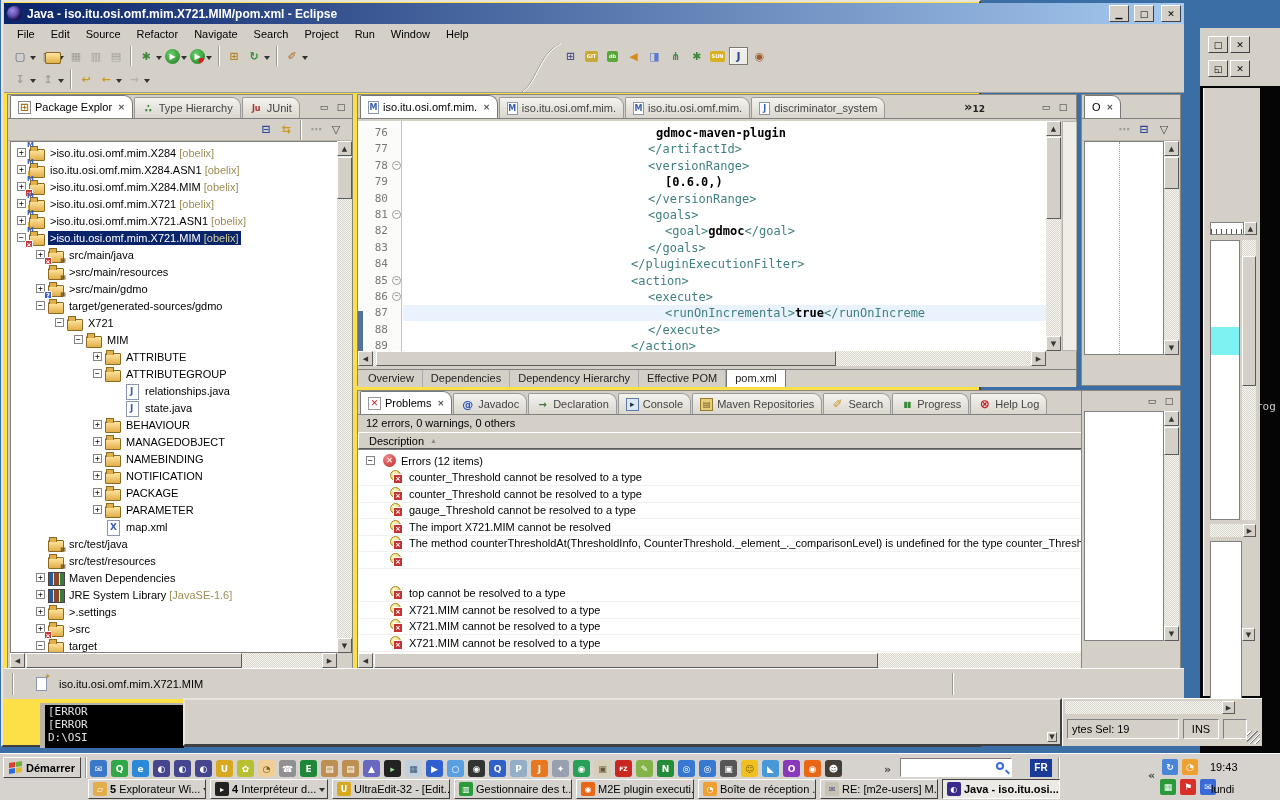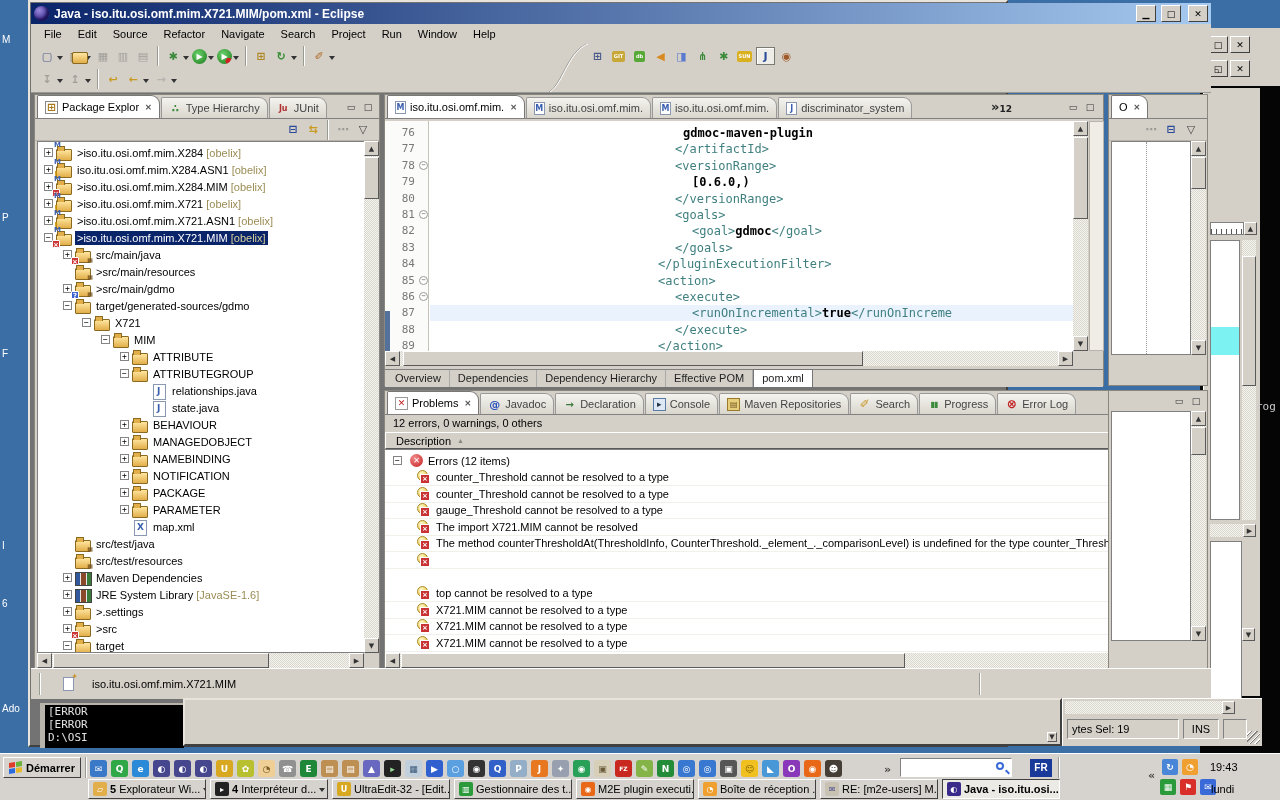--- a/index.html
+++ b/index.html
@@ -1,21 +1,21 @@
 <!DOCTYPE html>
 <html><head>
 <meta charset="utf-8">
 <style>
 *{margin:0;padding:0;box-sizing:border-box;cursor:default}
 html,body{width:1280px;height:800px;overflow:hidden}
 body{font-family:"Liberation Sans",sans-serif;font-size:11px;background:#3a6ea5;position:relative;color:#000}
 .abs{position:absolute}
 i{font-style:normal}
 
-#win{position:absolute;left:28px;top:0;width:980px;height:747px;background:#737373;border:2px solid;border-color:#e8e4dc #404040 #404040 #e8e4dc}
+#win{position:absolute;left:1px;top:0;width:980px;height:747px;background:#fde047;border:2px solid;border-color:#e8e4dc #404040 #404040 #e8e4dc}
 #titlebar{position:absolute;left:1px;top:1px;width:1180px;height:21px;background:linear-gradient(90deg,#0a246a,#a6caf0);display:flex;align-items:center;padding:0 3px;gap:5px}
 #title{color:#fff;font-weight:bold;font-size:12px;white-space:nowrap;flex:1}
 .eicon{width:15px;height:15px;border-radius:50%;background:radial-gradient(circle at 35% 30%,#9a8ae0,#3a2a8a 70%);box-shadow:inset -2px -2px 3px #1a1050;flex:none}
 .wbtn{width:20px;height:17px;background:#d4d0c8;border:1px solid;border-color:#fff #404040 #404040 #fff;display:flex;align-items:center;justify-content:center;font:bold 9px "DejaVu Sans",sans-serif;color:#000;flex:none}
 #menubar{position:absolute;left:1px;top:22px;width:1180px;height:19px;display:flex;align-items:center;padding-left:6px;gap:2px;background:#d4d0c8}
 .mitem{padding:2px 7px;font-size:11px}
 #toolbar{position:absolute;left:1px;top:41px;width:1180px;height:50px;background:#d4d0c8;border-bottom:1px solid #9a9a94}
 #tb1,#tb2{position:absolute;left:6px;display:flex;align-items:center;height:22px}
 #tb1{top:2px}#tb2{top:25px}
 #persp{position:absolute;left:556px;top:2px;display:flex;align-items:center;height:22px}
@@ -610,21 +610,21 @@
         <div class="t">
           <span class="icn i-search-view"></span>
           <span class="tl">Search</span>
         </div>
         <div class="t">
           <span class="icn i-progress"></span>
           <span class="tl">Progress</span>
         </div>
         <div class="t">
           <span class="icn i-error-log"></span>
-          <span class="tl">Error Log</span>
+          <span class="tl">Help Log</span>
         </div>
       </div>
     <div class="minmax" style="right:4px">
       <span class="mmb">▽</span>
       <span class="mmb">▭</span>
       <span class="mmb">□</span>
     </div>
     <div id="psummary">12 errors, 0 warnings, 0 others</div>
     <div id="pheader">
       <span>Description</span>
@@ -719,21 +719,21 @@
   <div class="sb" style="left: 82px; top: 20px; width: 15px; height: 230px;">
         <div class="sbbtn" style="left: 0px; top: 0px; width: 15px; height: 15px;">▲</div>
         <div class="sbbtn" style="left: 0px; top: 215px; width: 15px; height: 15px;">▼</div>
         <div class="sbth" style="left: 0px; top: 16px; width: 15px; height: 28px;"></div>
       </div>
     </div>
 
   <div id="status">
     <span class="setch"></span>
     <span class="fview"></span>
-    <span style="margin-left:18px" id="status-text">iso.itu.osi.omf.mim.X721.MIM</span>
+    <span style="margin-left:12px" id="status-text">iso.itu.osi.omf.mim.X721.MIM</span>
     <span class="setch" style="margin-left:auto;margin-right:230px"></span>
   </div>
 </div>
 
 <div id="cback">
     <div>[ERROR</div>
     <div>[ERROR</div>
     <div>D:\OSI</div>
   </div>
 <div id="console">

